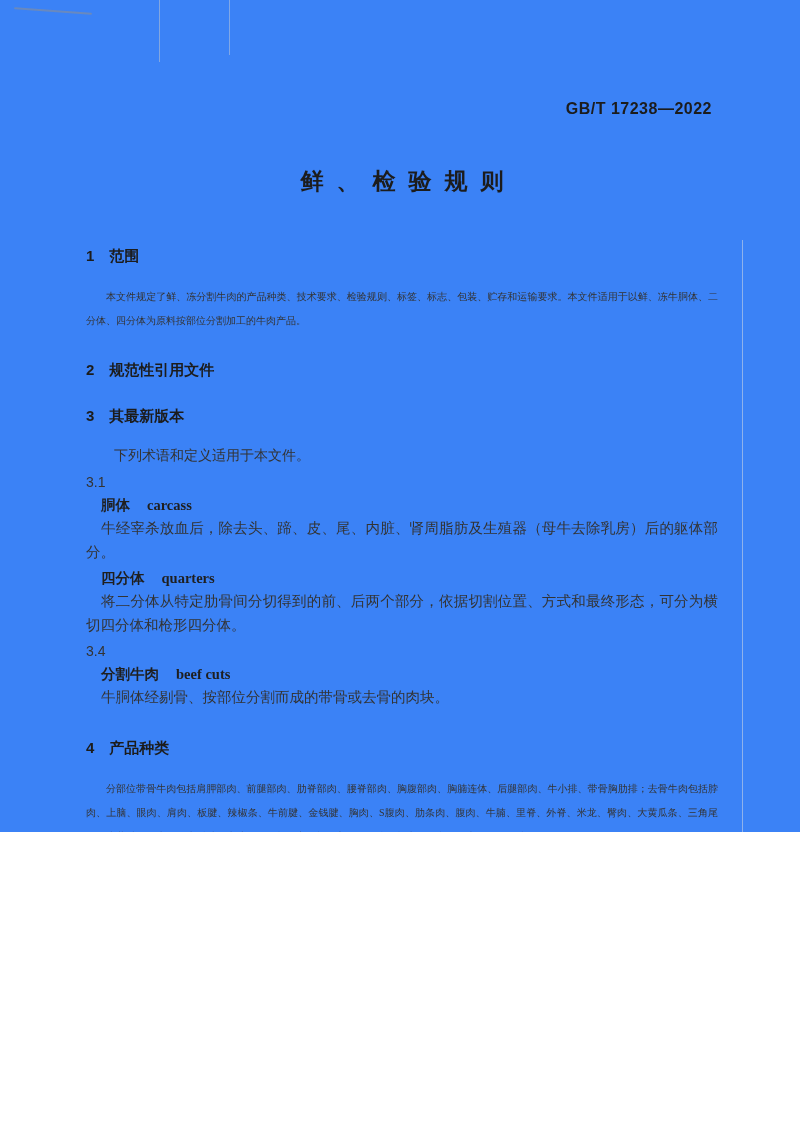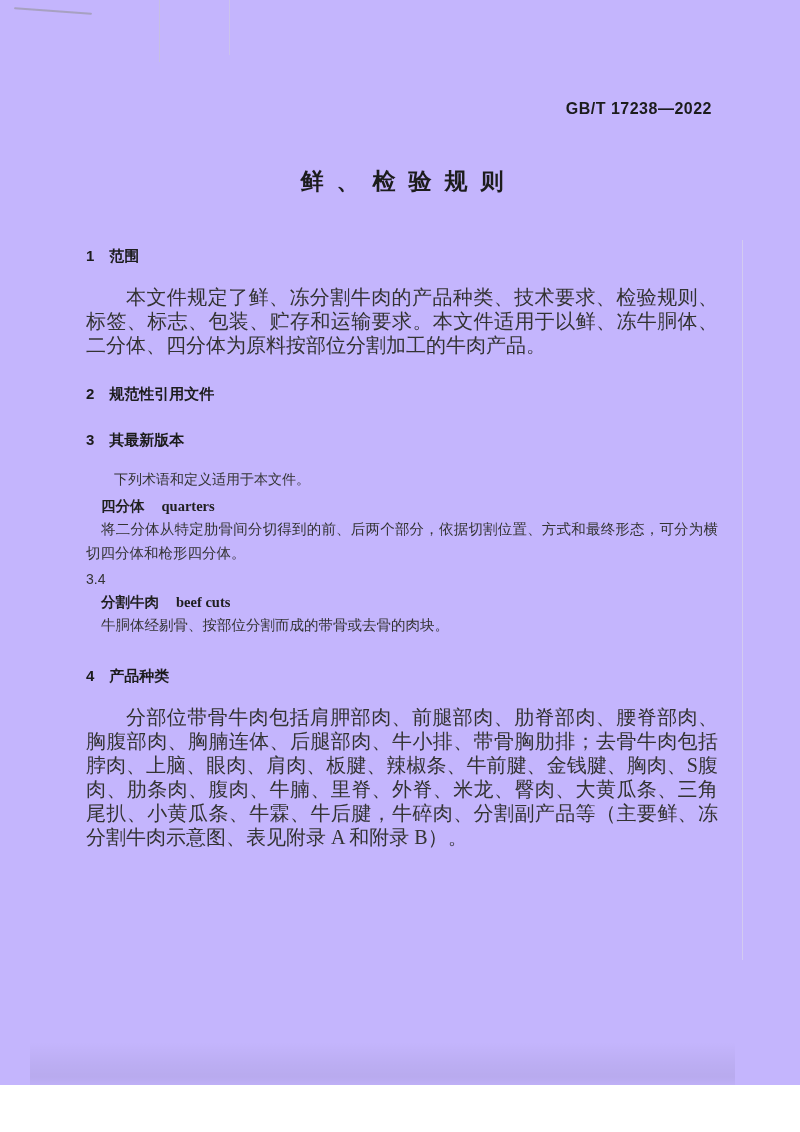--- a/index.html
+++ b/index.html
@@ -8,22 +8,22 @@
     width: 800px;
     height: 1132px;
     background: #ffffff;
     font-family: "Liberation Serif", "DejaVu Serif", serif;
     -webkit-font-smoothing: antialiased;
   }
 
   .page {
     position: relative;
     width: 800px;
-    height: 1085px;
-    background: #c4b5fd;
+    height: 832px;
+    background: #3b82f6;
     overflow: hidden;
     color: #2f2f2f;
   }
 
   
   .artifact { position: absolute; pointer-events: none; }
   .artifact-diagonal {
     left: 14px; top: 10px; width: 78px; height: 2px;
     background: #8f8f8f; opacity: .55;
     transform: rotate(4deg); border-radius: 2px;
@@ -75,21 +75,21 @@
     color: #1c1c1c;
     line-height: 20px;
   }
   .mt-c1 { margin-top: 49px; }
   .mt-c2 { margin-top: 27px; }
   .mt-c3 { margin-top: 26px; }
   .mt-c4 { margin-top: 28px; }
 
   .para {
     margin-top: 19px;
-    font-size: 20px;
+    font-size: 10px;
     line-height: 24px;
     text-align: justify;
     text-indent: 2em;
     color: #333333;
   }
 
   .ref-list { margin-top: 4px; }
   .ref-line {
     padding-left: 2em;
     font-size: 14.5px;
@@ -160,20 +160,27 @@
       <span>规范性引用文件</span>
     </div>
 
 
     <div class="clause-heading mt-c3">
       <span>3</span>
       <span>其最新版本</span>
     </div>
     <p class="terms-intro">下列术语和定义适用于本文件。</p>
 
+    <div class="term-block">
+      <div class="term-num">3.1</div>
+      <div class="term-line">
+        <span>胴体</span><span class="term-en">carcass</span>
+      </div>
+      <p class="term-def">牛经宰杀放血后，除去头、蹄、皮、尾、内脏、肾周脂肪及生殖器（母牛去除乳房）后的躯体部分。</p>
+    </div>
 
 
     <div class="term-block">
       <div class="term-line">
         <span>四分体</span><span class="term-en">quarters</span>
       </div>
       <p class="term-def">将二分体从特定肋骨间分切得到的前、后两个部分，依据切割位置、方式和最终形态，可分为横切四分体和枪形四分体。</p>
     </div>
 
     <div class="term-block">

